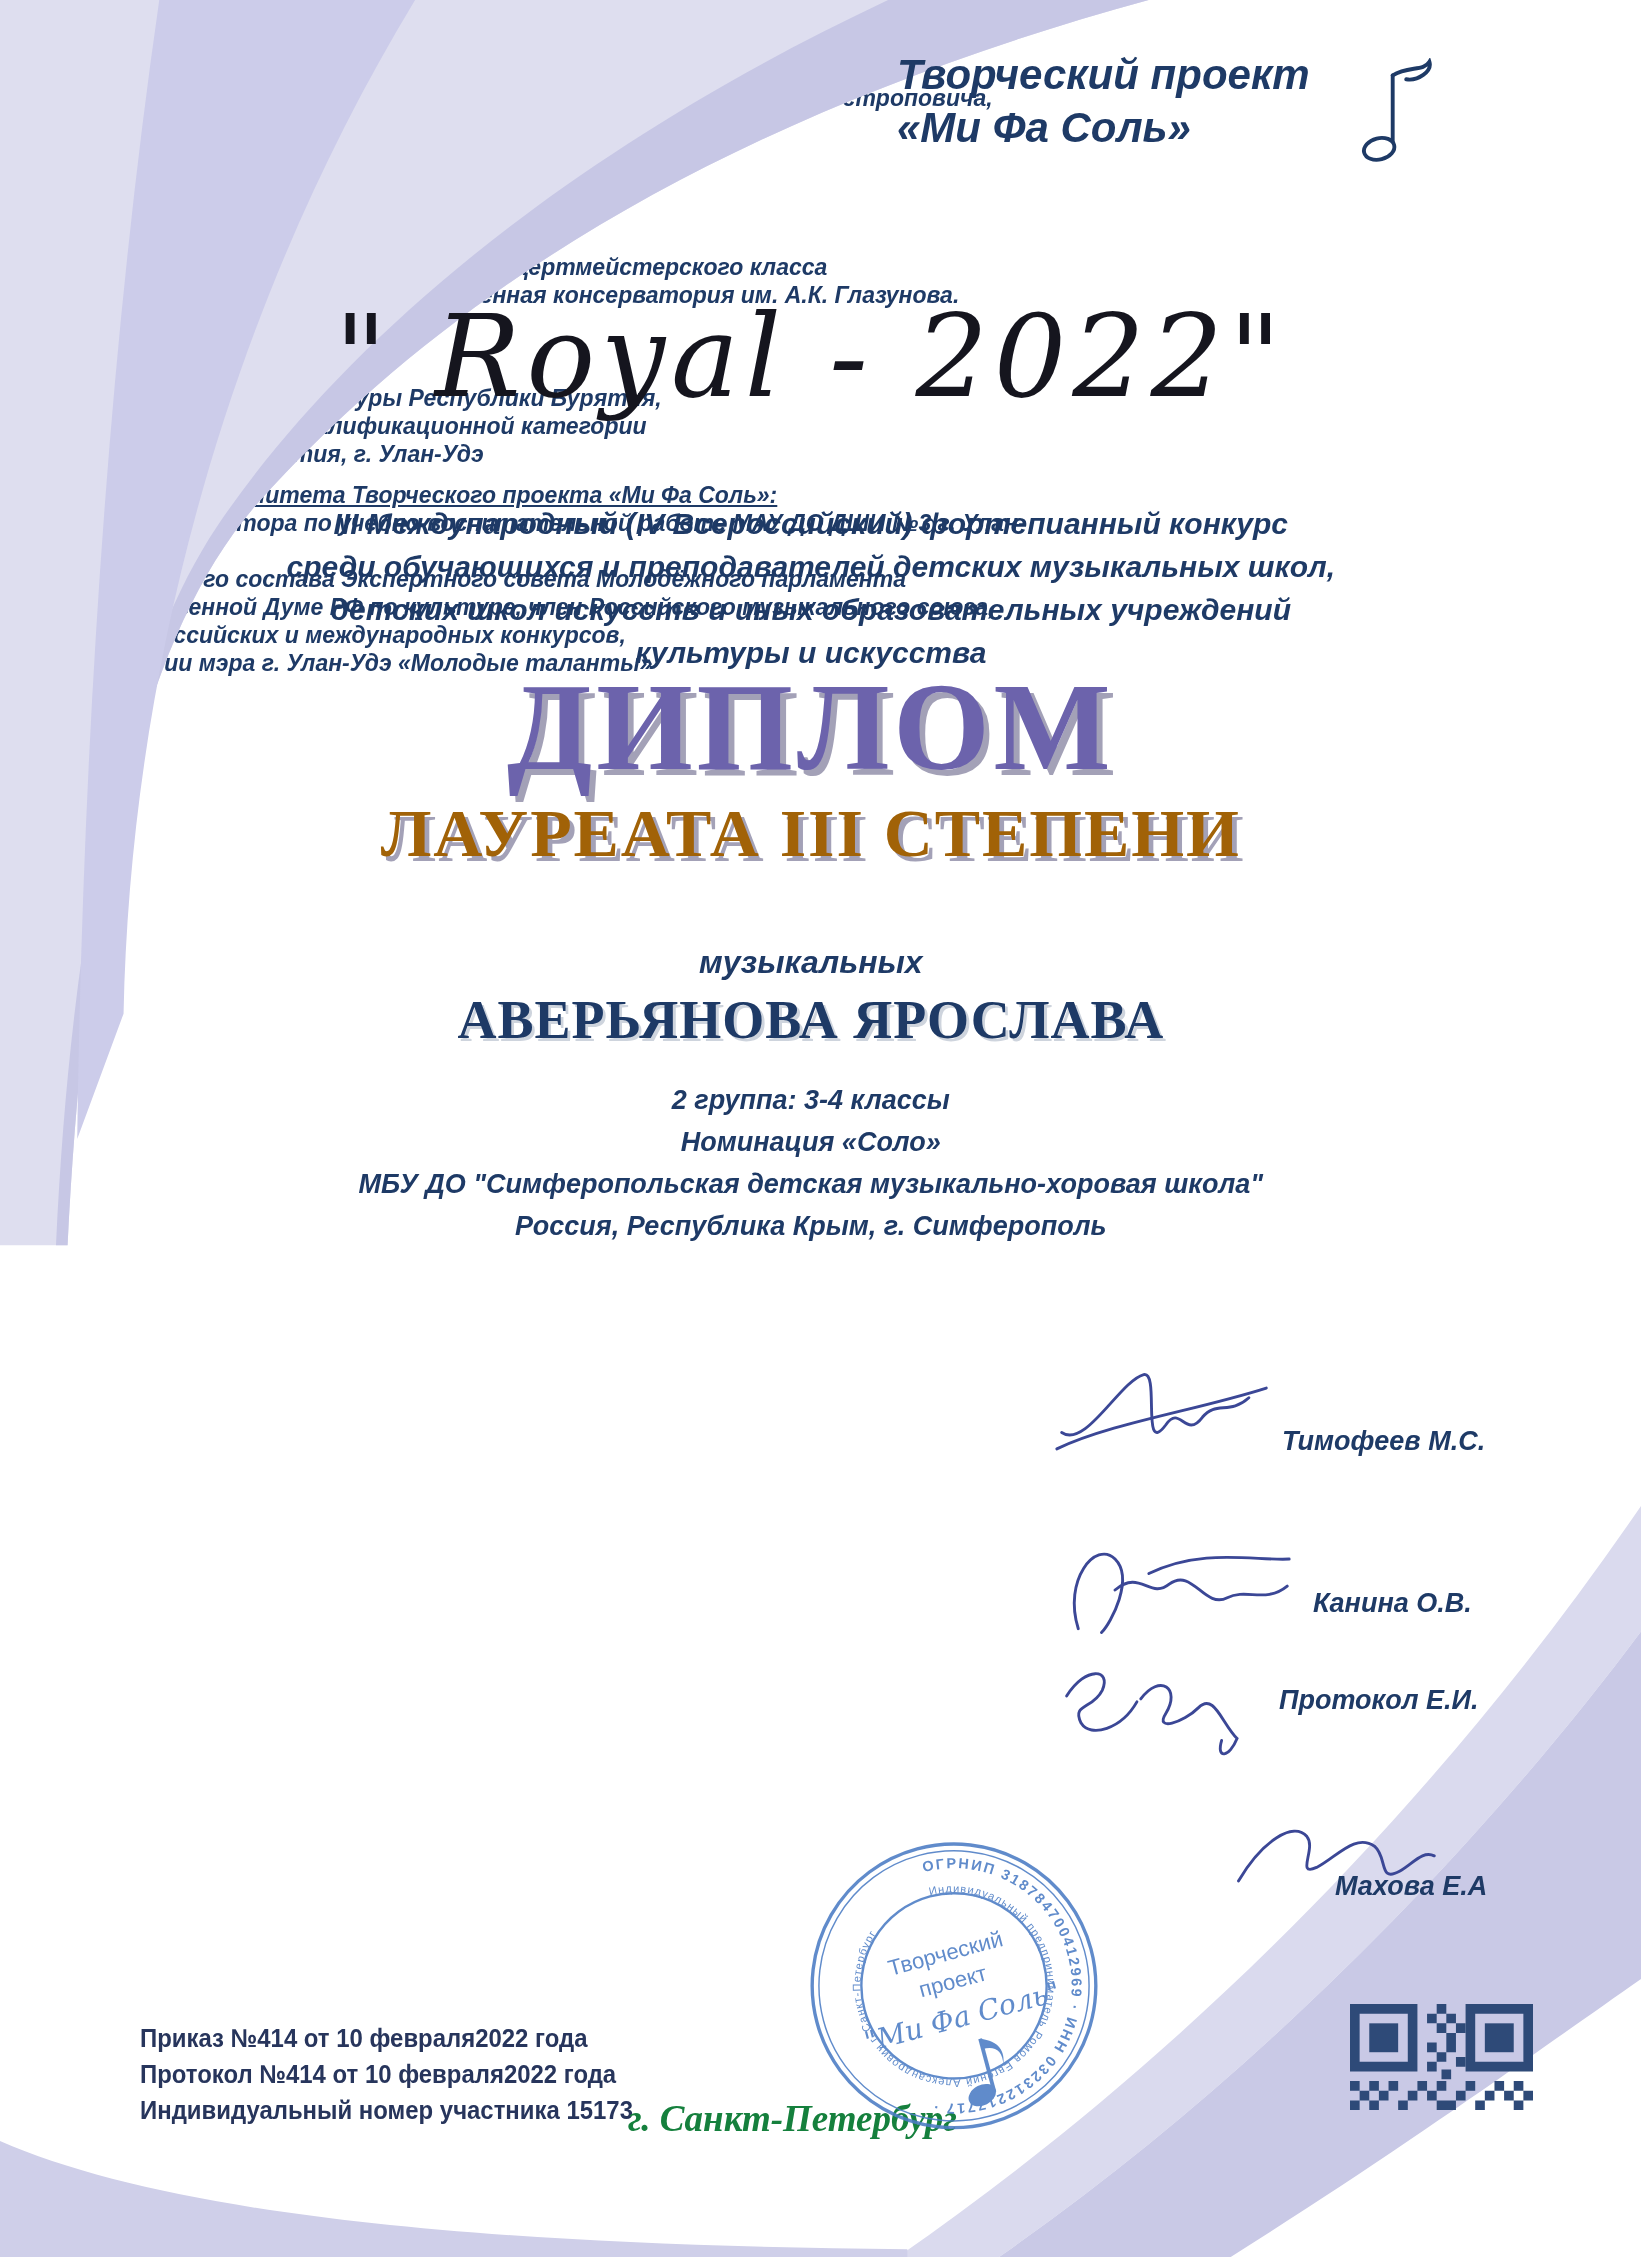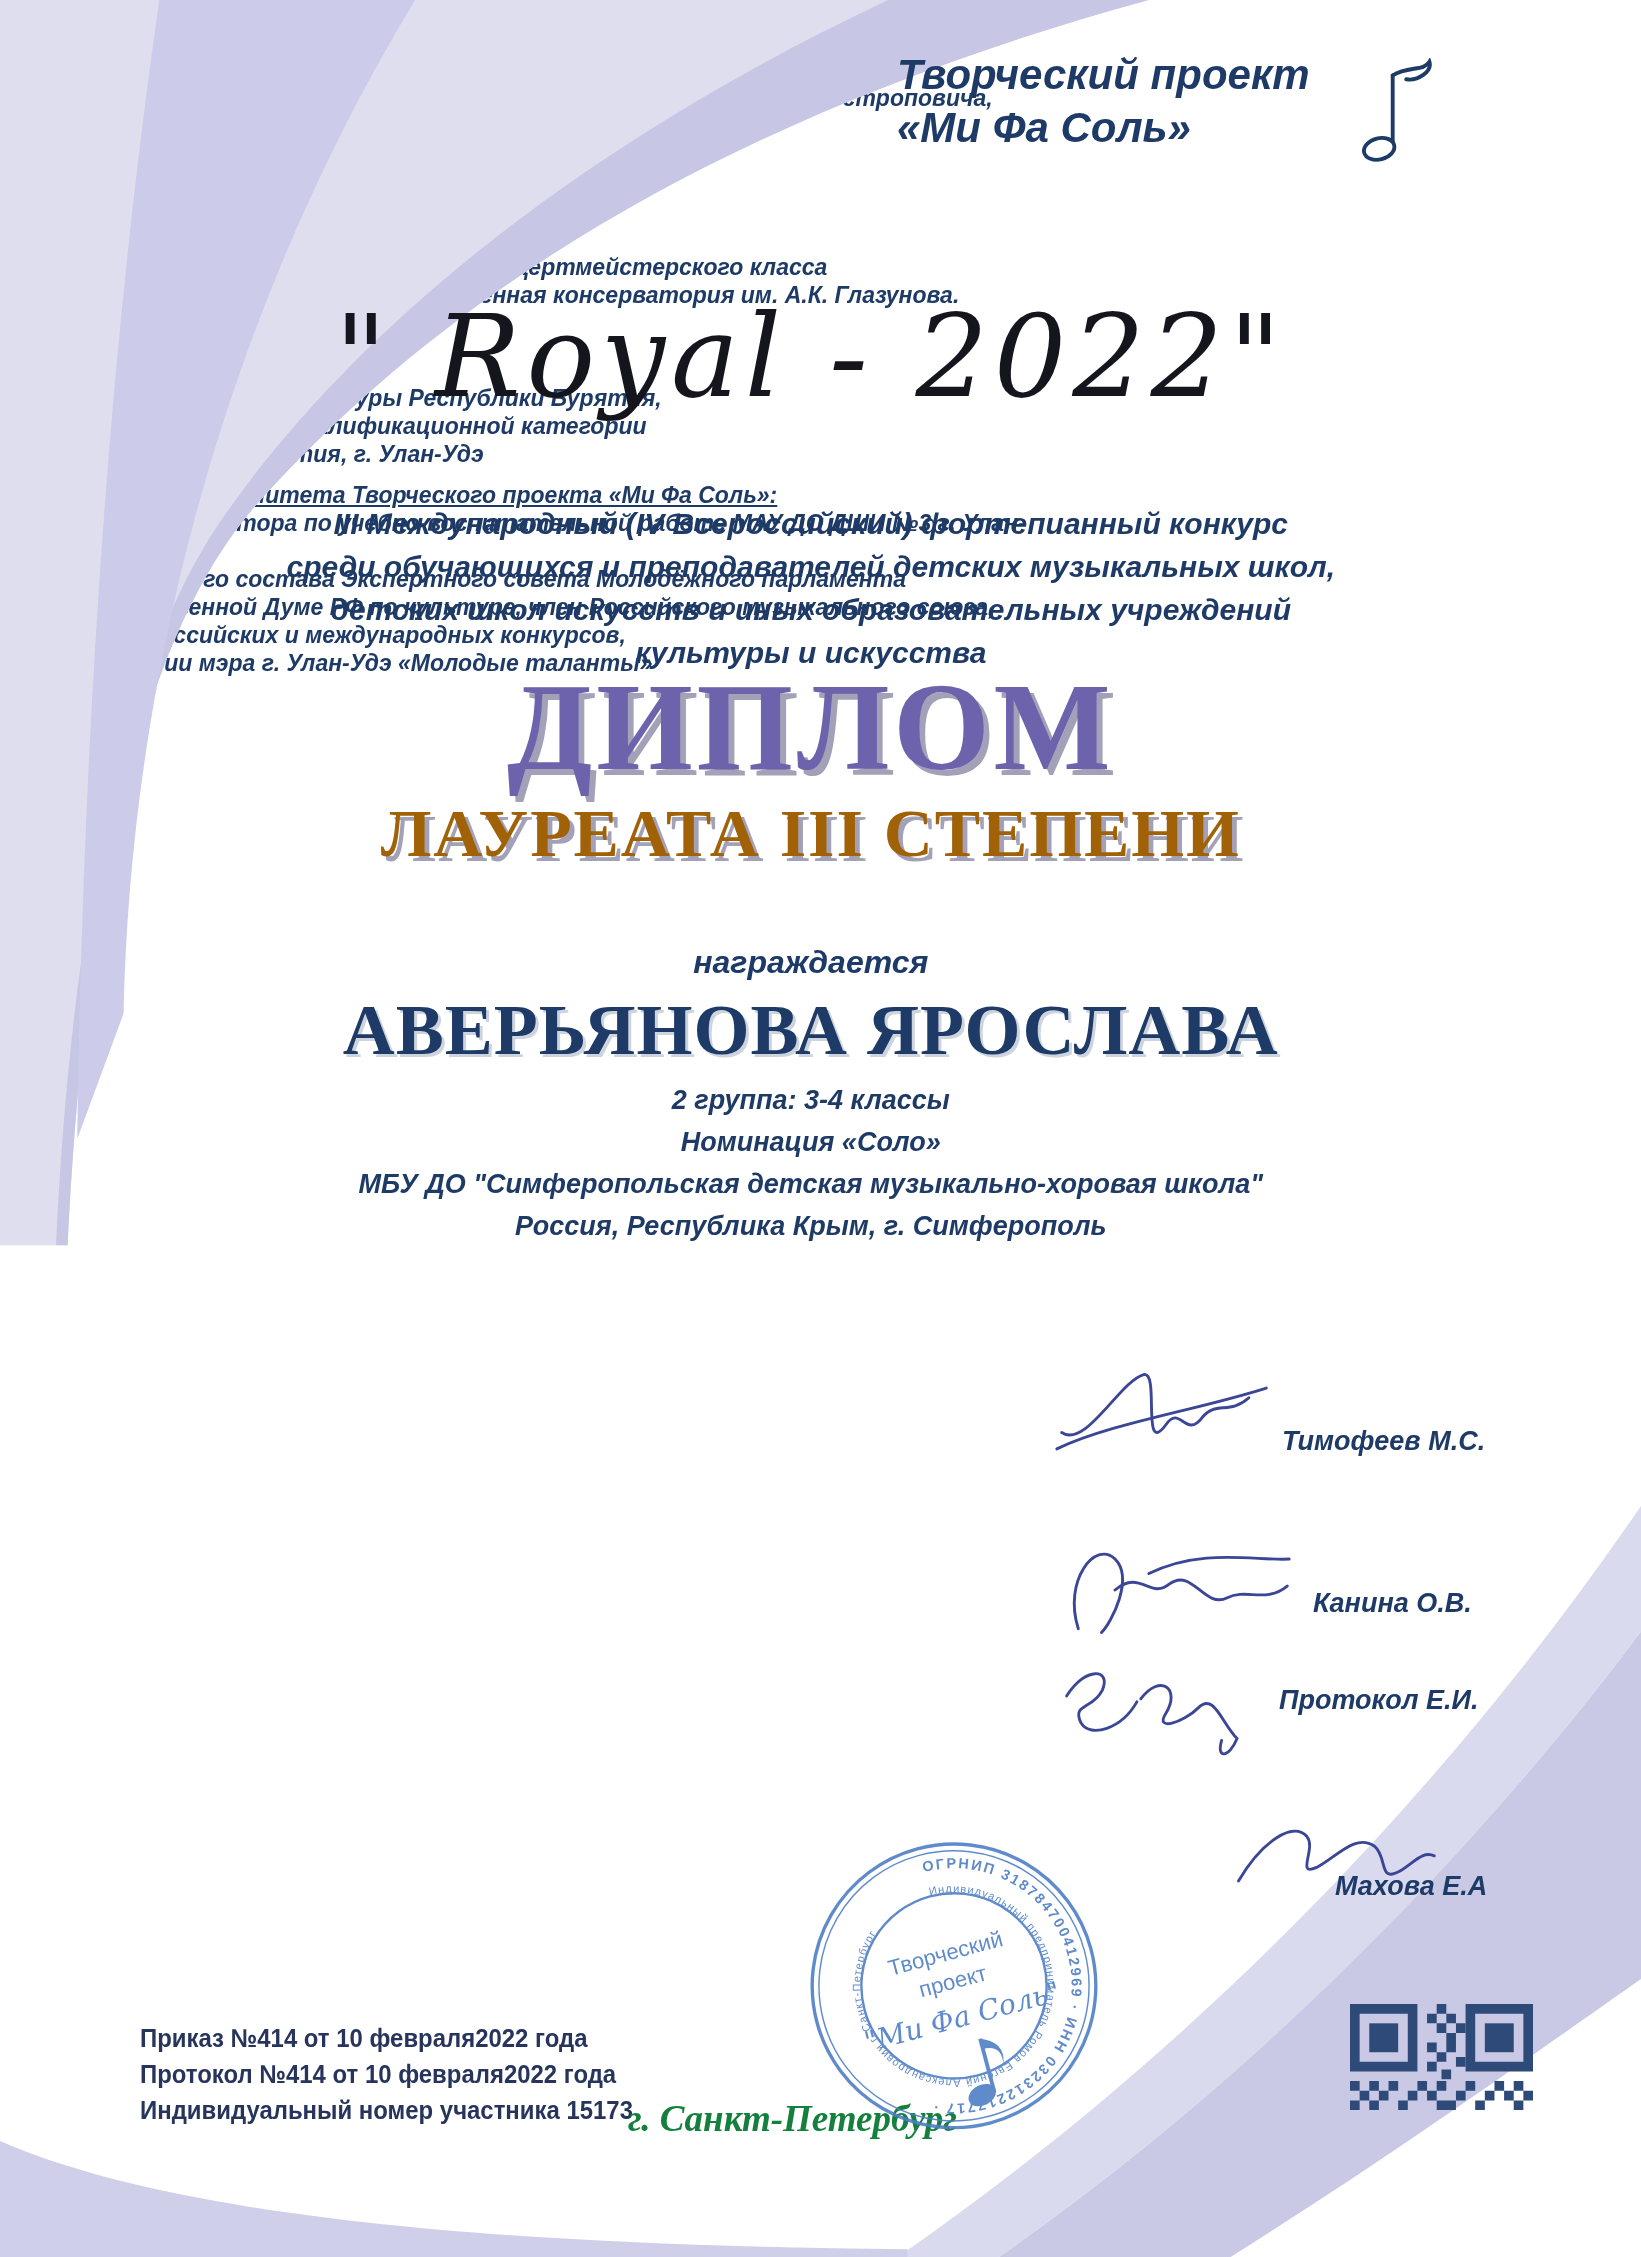--- a/index.html
+++ b/index.html
@@ -21,21 +21,21 @@
     line-height:43px;color:#1e3a66;}
   
   #diploma-title{top:657px;font-family:"Liberation Serif",serif;font-weight:bold;
     font-size:124px;color:#6c63ac;letter-spacing:3.9px;
     text-shadow:5.8px 5.8px 0 rgba(72,68,112,0.5);}
   #diploma-degree{top:794px;font-family:"Liberation Serif",serif;font-weight:bold;
     font-size:68px;color:#a16207;letter-spacing:1.9px;
     text-shadow:4.8px 4.8px 0 rgba(72,68,112,0.5);}
   #awarded{top:944px;font-style:italic;font-weight:bold;font-size:32px;color:#1e3a66;}
   #recipient{top:989px;font-family:"Liberation Serif",serif;font-weight:bold;
-    font-size:72px;color:#1e3a66;letter-spacing:1px;
+    font-size:54px;color:#1e3a66;letter-spacing:1px;
     text-shadow:2.9px 2.9px 0 rgba(30,58,102,0.22);}
   #details{top:1079px;font-style:italic;font-weight:bold;font-size:27px;
     line-height:42px;color:#1e3a66;}
   
   #jury{left:127px;top:1251px;width:1043px;font-style:italic;font-weight:bold;
     font-size:23px;line-height:28px;color:#1e3a66;text-align:left;z-index:1;}
   #jury .heading{text-decoration:underline;}
   #jury .sec2{margin-top:29px;}
   #jury .sec3{margin-top:19.3px;}
   #jury .sec4{margin-top:12.6px;}
@@ -82,21 +82,21 @@
 
 <div class="center-col" id="competition">
   <div>III Международный (IV Всероссийский) фортепианный конкурс</div>
   <div>среди обучающихся и преподавателей детских музыкальных школ,</div>
   <div>детских школ искусств и иных образовательных учреждений</div>
   <div>культуры и искусства</div>
 </div>
 
 <div class="center-col" id="diploma-title">ДИПЛОМ</div>
 <div class="center-col" id="diploma-degree">ЛАУРЕАТА III СТЕПЕНИ</div>
-<div class="center-col" id="awarded">награждается</div>
+<div class="center-col" id="awarded">музыкальных</div>
 <div class="center-col" id="recipient">АВЕРЬЯНОВА ЯРОСЛАВА</div>
 
 <div class="center-col" id="details">
   <div>2 группа: 3-4 классы</div>
   <div>Номинация «Соло»</div>
   <div>МБУ ДО "Симферопольская детская музыкально-хоровая школа"</div>
   <div>Россия, Республика Крым, г. Симферополь</div>
 </div>
 
 <div id="jury">

